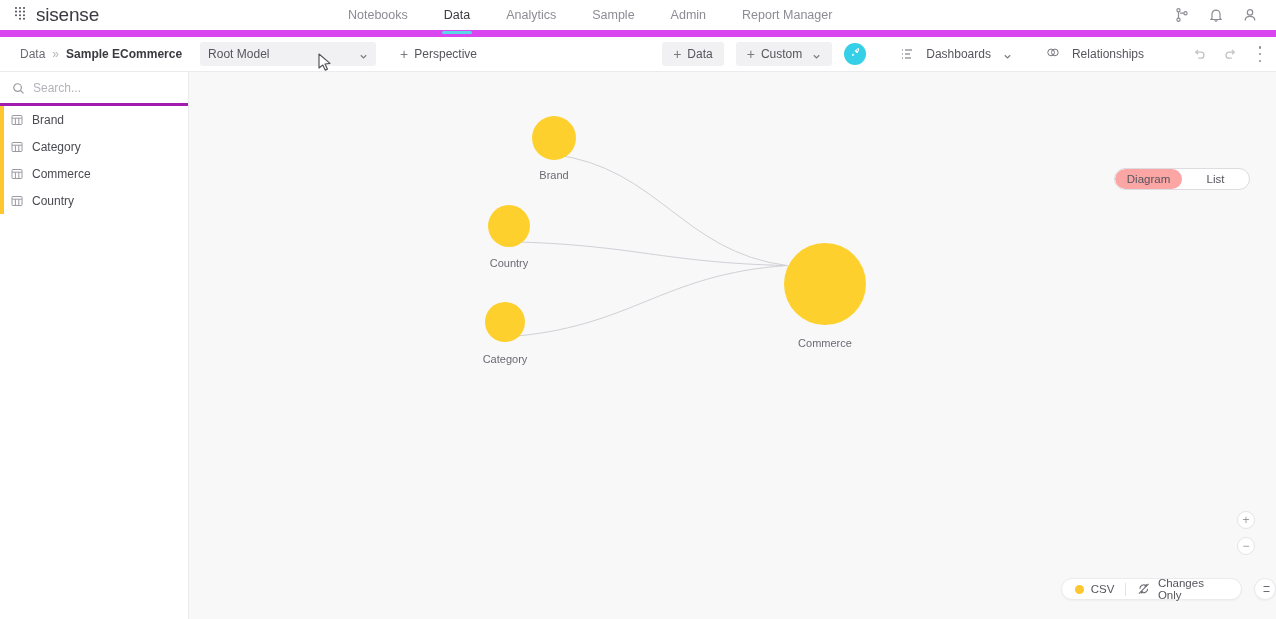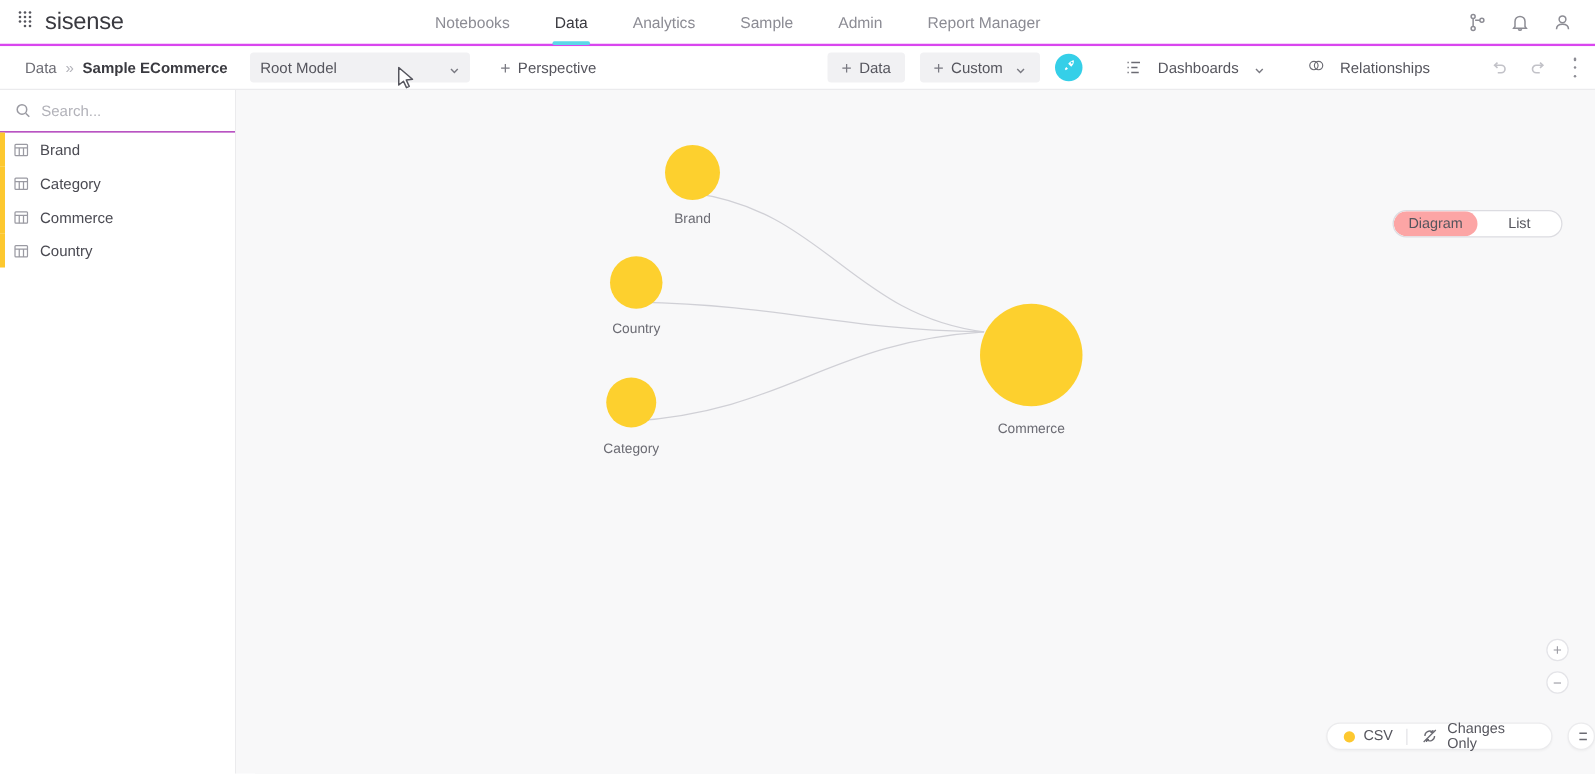--- a/index.html
+++ b/index.html
@@ -9,21 +9,21 @@
     background:#ffffff;
     color:#4a4a4a;
     -webkit-font-smoothing:antialiased;
     overflow:hidden;
   }
   .app { position:relative; width:1276px; height:619px; }
 
   
   .topbar {
     position:absolute; top:0; left:0; width:1276px; height:37px;
-    background:#fff; border-bottom:2px solid #d946ef;
+    background:#fff; border-bottom:7px solid #d946ef;
     display:flex; align-items:center;
   }
   .logo { display:flex; align-items:center; gap:7px; padding-left:14px; width:330px; }
   .logo-mark { display:block; }
   .logo-text { font-size:19px; letter-spacing:-0.2px; color:#3a3a40; font-weight:400; }
 
   .mainnav { display:flex; align-items:center; gap:0px; height:37px; flex:1; justify-content:flex-start;}
   .nav-item {
     position:relative; height:37px; display:flex; align-items:center;
     padding:8px 18px; font-size:12.5px; color:#8c8c94; cursor:pointer;
@@ -82,21 +82,21 @@
            align-items:center; cursor:pointer; margin-left:20px; }
   .kebab i { width:2.5px; height:2.5px; border-radius:50%; background:#8c8c94; display:block; }
 
   
   .sidebar {
     position:absolute; top:72px; left:0; width:189px; height:547px;
     background:#fff; border-right:1px solid #ebebed;
   }
   .search-row {
     height:34px; display:flex; align-items:center; padding:0 12px 0 12px;
-    border-bottom:1px solid #a21caf; gap:8px;
+    border-bottom:3px solid #a21caf; gap:8px;
   }
   .search-icon { width:13px; height:13px; color:#9a9aa2; flex:none; }
   .search-input {
     border:none; outline:none; font-size:12px; color:#55555d; flex:1;
     font-family:"Liberation Sans", sans-serif; background:transparent;
   }
   .search-input::placeholder { color:#b2b2b9; }
   .side-tool { width:14px; height:14px; color:#6b6b73; cursor:pointer; flex:none; }
   .side-kebab { width:4px; height:14px; display:flex; flex-direction:column; justify-content:space-between;
                 align-items:center; cursor:pointer; flex:none; }

